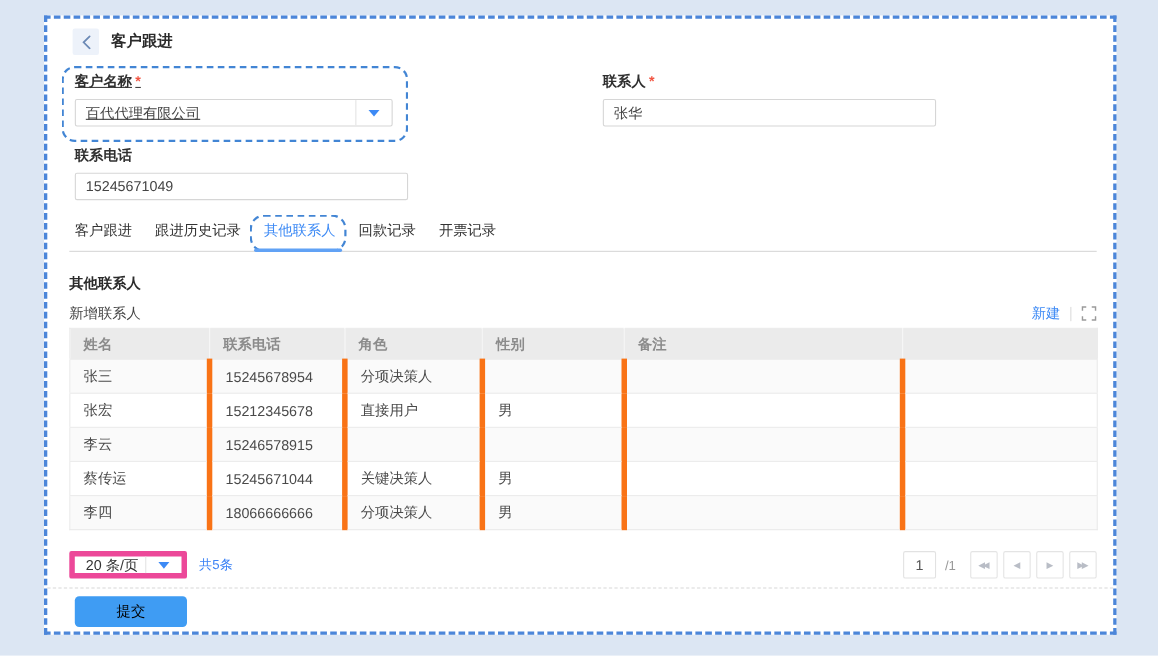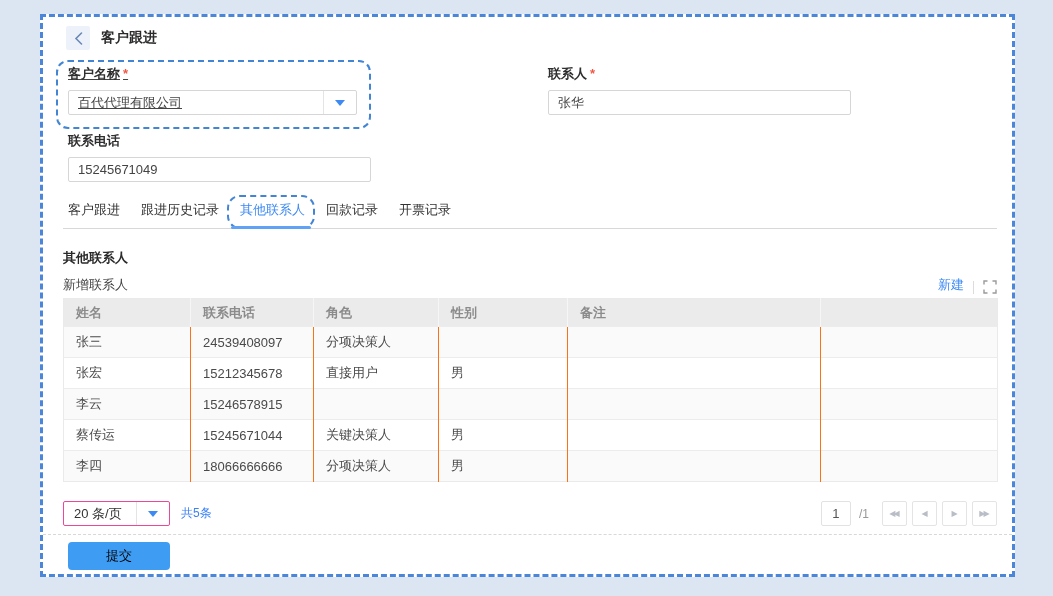--- a/index.html
+++ b/index.html
@@ -59,40 +59,40 @@
     border: 2px dashed #4285d4; border-radius: 13px; pointer-events: none;
   }
   .tab-underline {
     position: absolute; left: -4px; right: -1px; bottom: -11px; height: 3px;
     background: #61a2f5; border-radius: 2px;
   }
   
   .sec-title { margin-top: 20px; font-size: 13px; font-weight: bold; color: #2b2b2b; }
   .toolbar { margin-top: 9px; display: flex; align-items: center; justify-content: space-between; width: 934px; }
   .toolbar-left { color: #444; }
-  .toolbar-right { display: flex; align-items: flex-end; }
+  .toolbar-right { display: flex; align-items: center; }
   .link-new { color: #3d8af5; cursor: pointer; }
   .tb-sep { width: 1px; height: 13px; background: #dcdcdc; margin: 0 9px; }
   .expand-btn { display: flex; align-items: center; cursor: pointer; }
   
   table.contacts { margin-top: 4px; width: 934px; border-collapse: collapse; table-layout: fixed; border: 1px solid #eaeaea; }
   .contacts th {
     background: #ebebeb; height: 28px; font-weight: bold; text-align: left;
     padding-left: 12px; color: #8b8b8b; font-size: 13px; border-right: 1px solid #f6f6f6;
   }
   .contacts td {
     height: 31px; padding-left: 12px; color: #4a4a4a; font-size: 13px;
-    border-top: 1px solid #ececec; border-right: 1px solid #f97316;
+    border-top: 1px solid #ececec; border-right: 5px solid #f97316;
   }
   .contacts th:last-child, .contacts td:last-child { border-right: none; }
   .contacts tbody tr:nth-child(odd) { background: #fafafa; }
   
   .pager-row { margin-top: 19px; width: 934px; display: flex; align-items: center; justify-content: space-between; }
   .pager-left { display: flex; align-items: center; }
-  .page-size { width: 107px; height: 25px; border: 1px solid #ec4899; border-radius: 2px; display: flex; align-items: center; cursor: pointer; }
+  .page-size { width: 107px; height: 25px; border: 5px solid #ec4899; border-radius: 2px; display: flex; align-items: center; cursor: pointer; }
   .page-size .sel-text { padding-left: 10px; color: #333; }
   .total-text { color: #3b82f6; margin-left: 11px; font-size: 12px; }
   .pager-right { display: flex; align-items: center; }
   .page-num-box {
     width: 30px; height: 25px; border: 1px solid #e2e2e2; border-radius: 2px;
     text-align: center; line-height: 23px; color: #555; background: #fff;
   }
   .page-total { color: #999; margin: 0 8px 0 8px; font-size: 12px; }
   .nav-btn {
     width: 25px; height: 25px; border: 1px solid #e4e4e4; border-radius: 2px;
@@ -196,21 +196,21 @@
         <th>联系电话</th>
         <th>角色</th>
         <th>性别</th>
         <th>备注</th>
         <th></th>
       </tr>
     </thead>
     <tbody>
       <tr>
         <td>张三</td>
-          <td>24539408097</td>
+          <td>15245678954</td>
           <td>分项决策人</td>
           <td></td>
           <td></td>
           <td></td>
       </tr>
       <tr>
         <td>张宏</td>
           <td>15212345678</td>
           <td>直接用户</td>
           <td>男</td>

